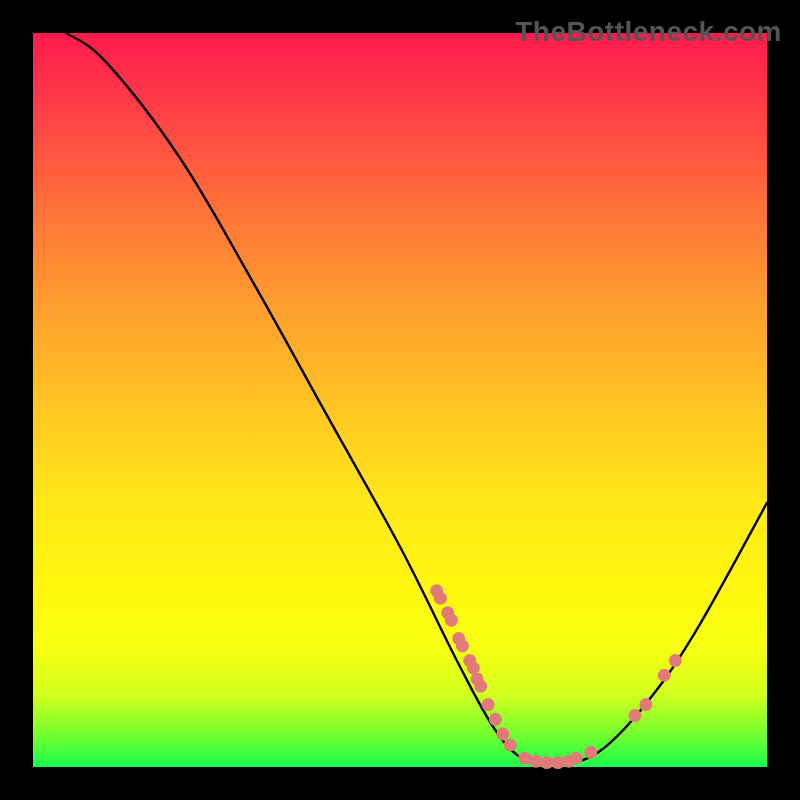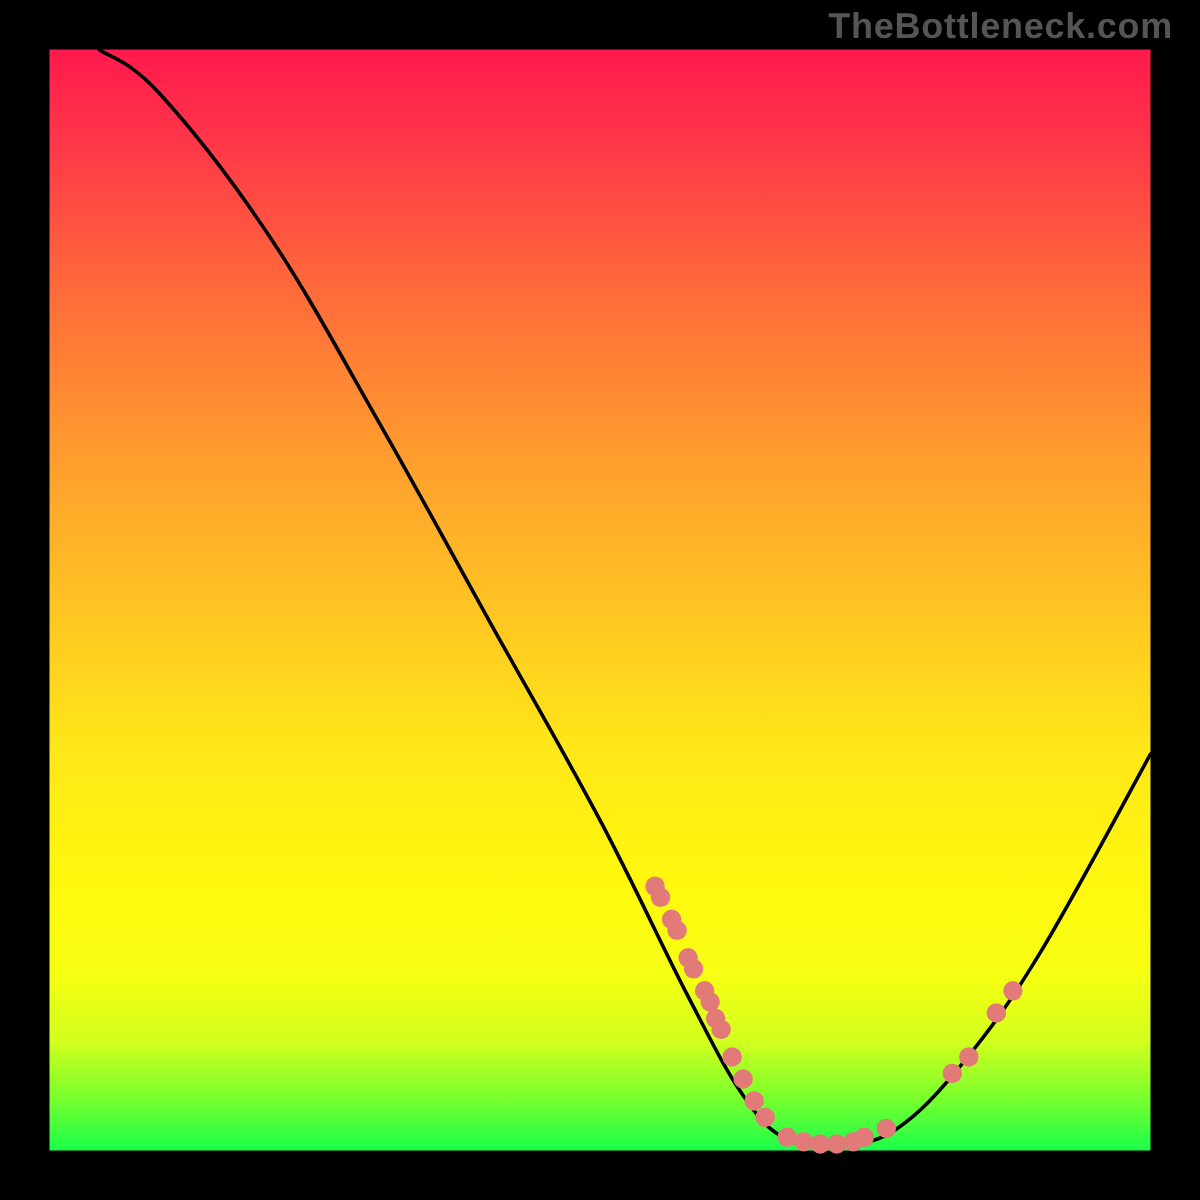--- a/index.html
+++ b/index.html
@@ -12,24 +12,24 @@
     overflow: hidden;
   }
   .frame {
     position: relative;
     width: 800px;
     height: 800px;
     background: #000;
   }
   .watermark {
     position: absolute;
-    top: 4px;
+    top: 16px;
     right: 18px;
     color: #555;
-    font-size: 24px;
+    font-size: 28px;
     font-weight: 600;
     letter-spacing: 0.5px;
     z-index: 10;
     user-select: none;
   }
   .plot-area {
     position: absolute;
     left: 33px;
     top: 33px;
     width: 734px;

